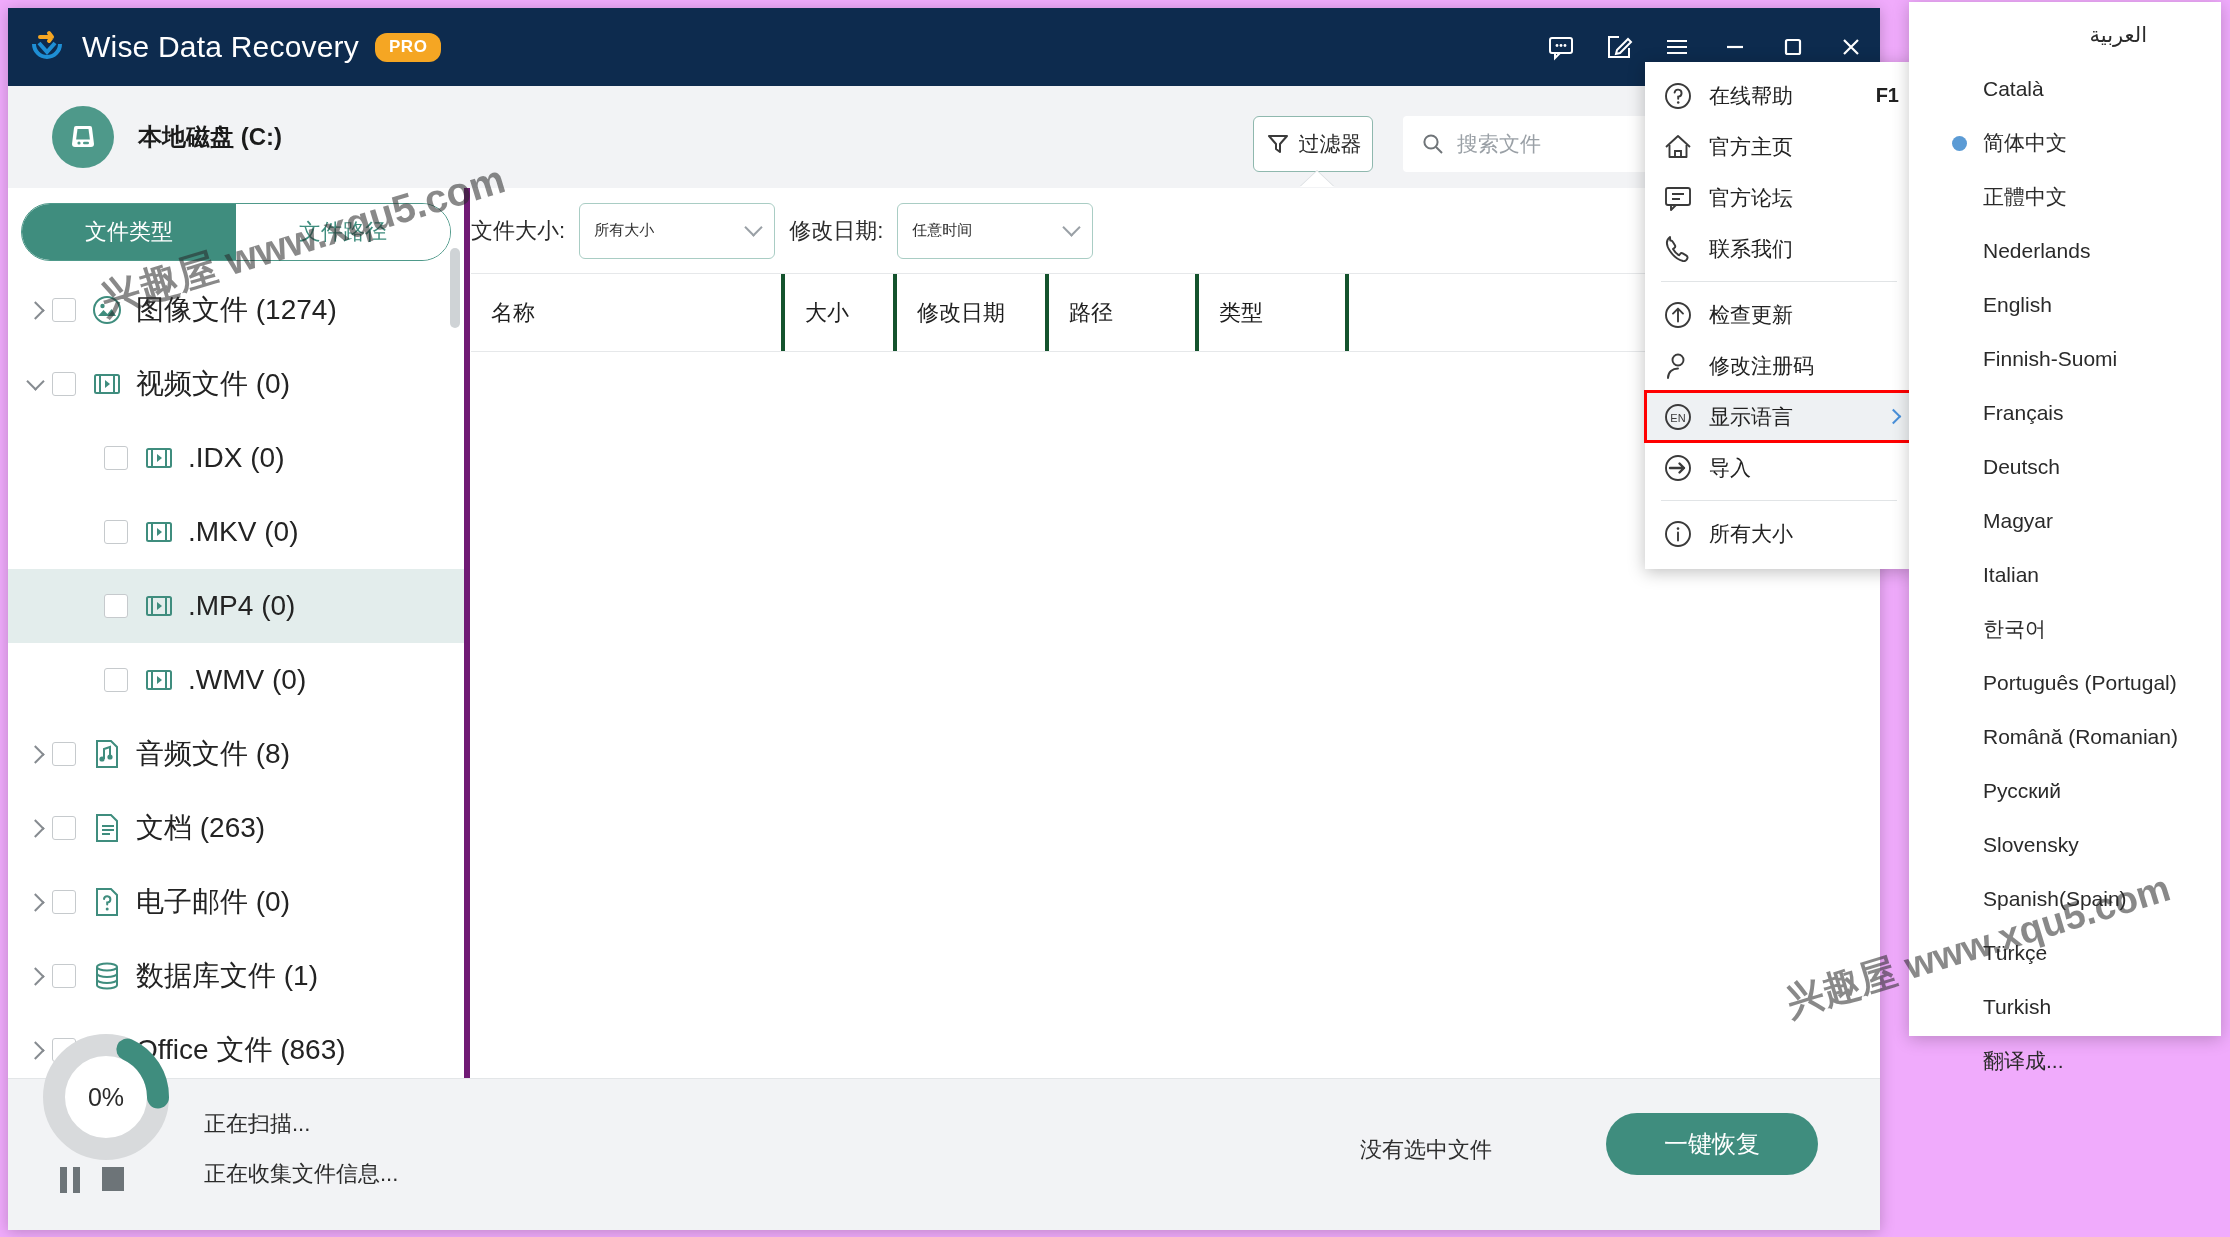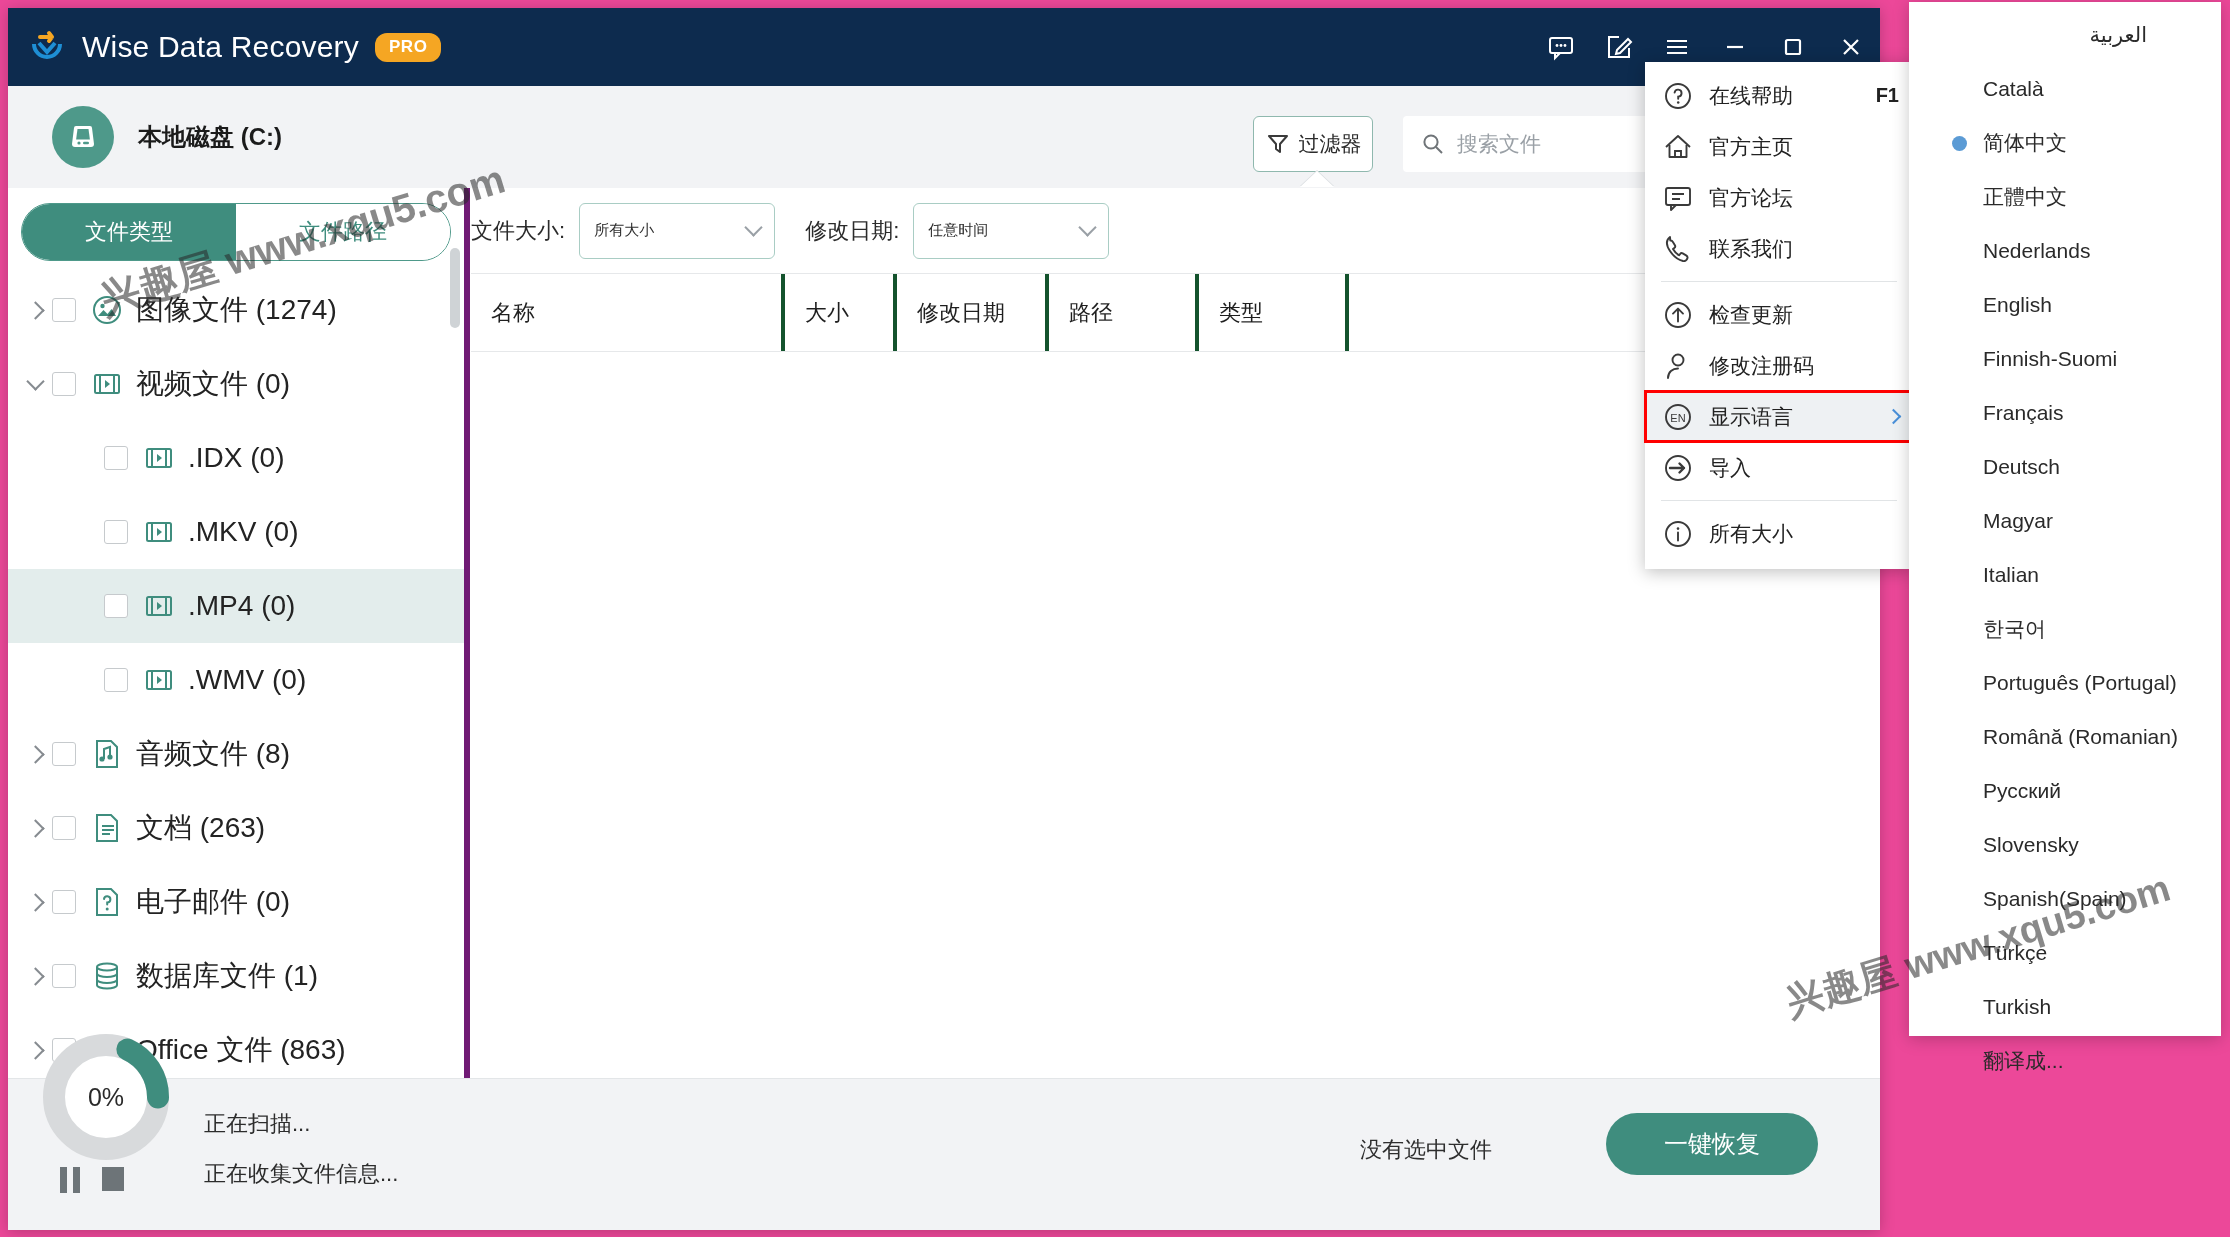--- a/index.html
+++ b/index.html
@@ -2,21 +2,21 @@
 <html><head>
 <meta charset="utf-8">
 <style>
   * { box-sizing: border-box; margin: 0; padding: 0; }
   html, body {
     width: 2230px; height: 1237px;
     background: #ffffff;
     font-family: "Liberation Sans", "DejaVu Sans", sans-serif;
     overflow: hidden;
   }
-  #root { position: relative; width: 2230px; height: 1237px; background: #ec4899; }
+  #root { position: relative; width: 2230px; height: 1237px; background: #f0abfc; }
 
   
   .app-window {
     position: absolute; left: 8px; top: 8px;
     width: 1872px; height: 1222px;
     background: #f2f3f5;
     box-shadow: 0 2px 14px rgba(0,0,0,0.22);
   }
 
   
@@ -444,21 +444,21 @@
         <div class="side-scroll"></div>
       </div>
 
       <div class="pane">
         <div class="filter-bar">
           <div class="fb-label">文件大小:</div>
           <div class="sel">
             <span>所有大小</span>
             <i class="chev"></i>
           </div>
-          <div class="fb-label" style="margin-left:16px;text-align:right;">修改日期:</div>
+          <div class="fb-label" style="text-align:right;">修改日期:</div>
           <div class="sel">
             <span>任意时间</span>
             <i class="chev"></i>
           </div>
         </div>
 
         <div class="thead" id="thead">
             <div class="th c1">名称</div>
             <div class="th c2">大小</div>
             <div class="th c3">修改日期</div>

